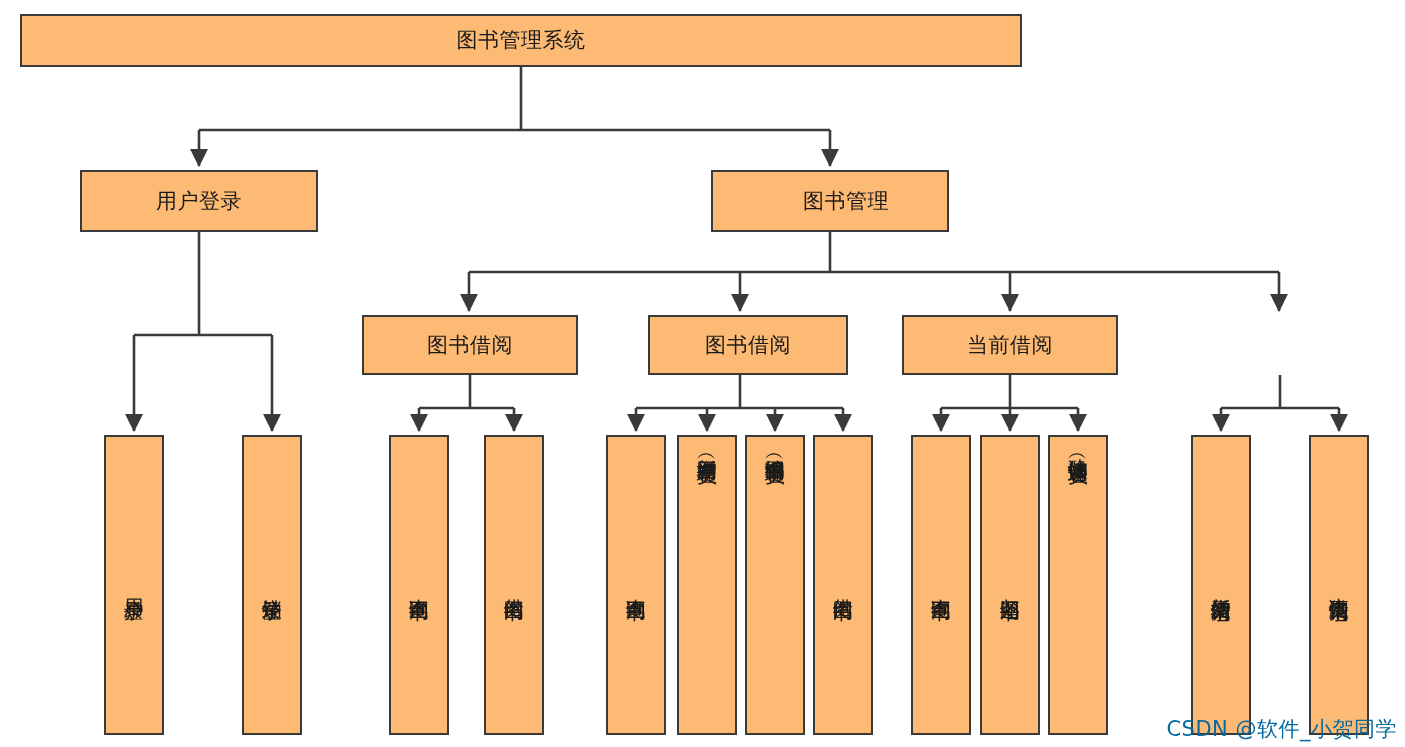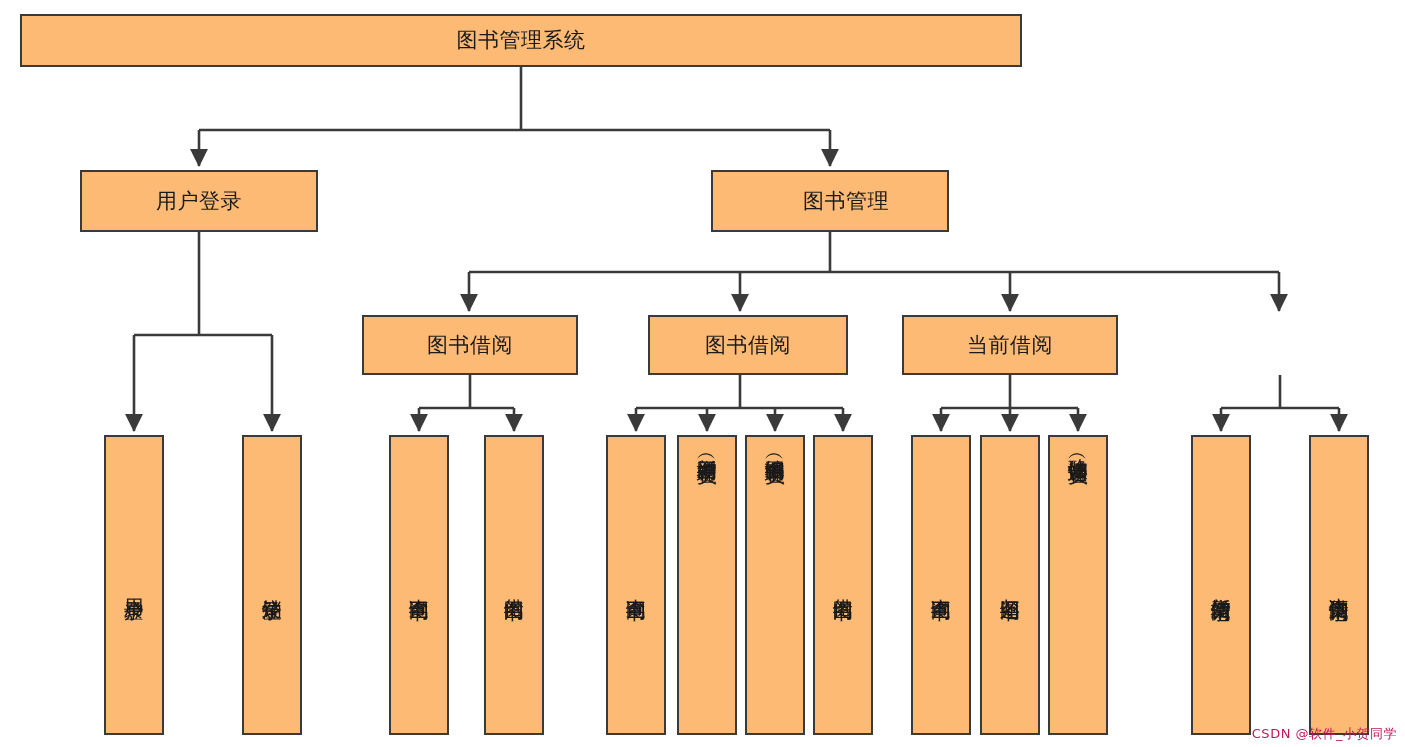--- a/index.html
+++ b/index.html
@@ -60,22 +60,22 @@
     letter-spacing: 1px;
   }
   .node.vertical.centered {
     align-items: center;
     padding-top: 0;
   }
   #watermark {
     position: absolute;
     right: 8px;
     bottom: 4px;
-    font-size: 13px;
-    color: #be185d;
+    font-size: 21px;
+    color: #0369a1;
     letter-spacing: 0.5px;
     z-index: 5;
     white-space: nowrap;
   }
 </style>
 </head>
 <body>
 
 <div id="diagram-root">
 

